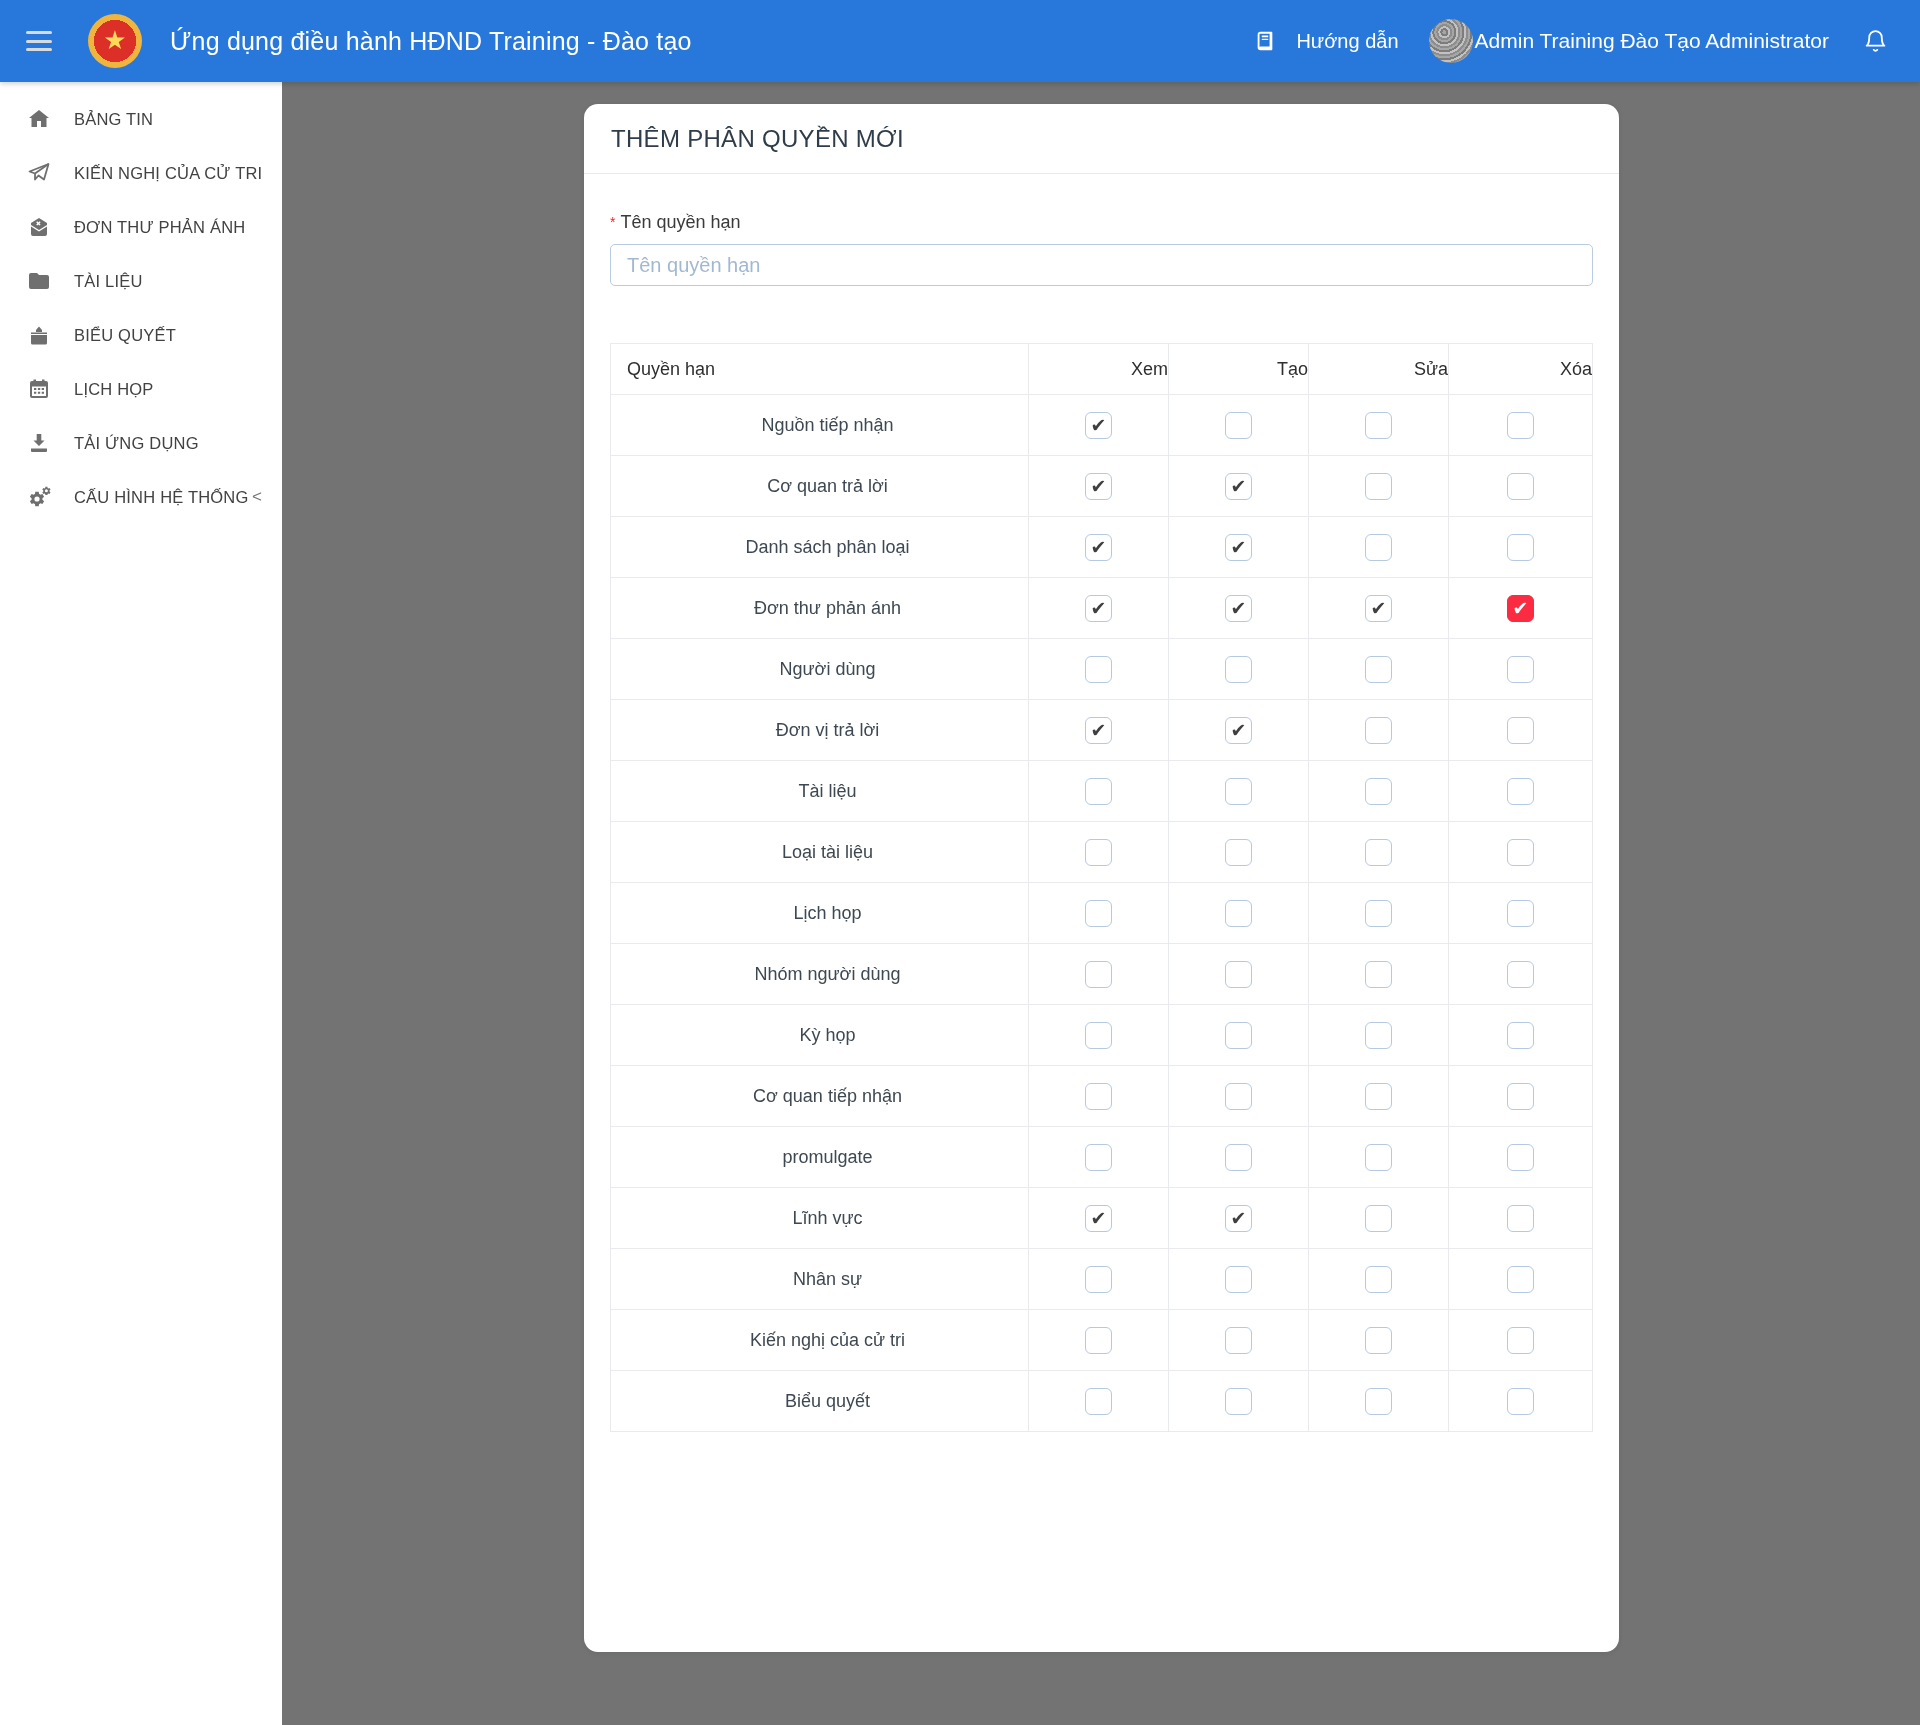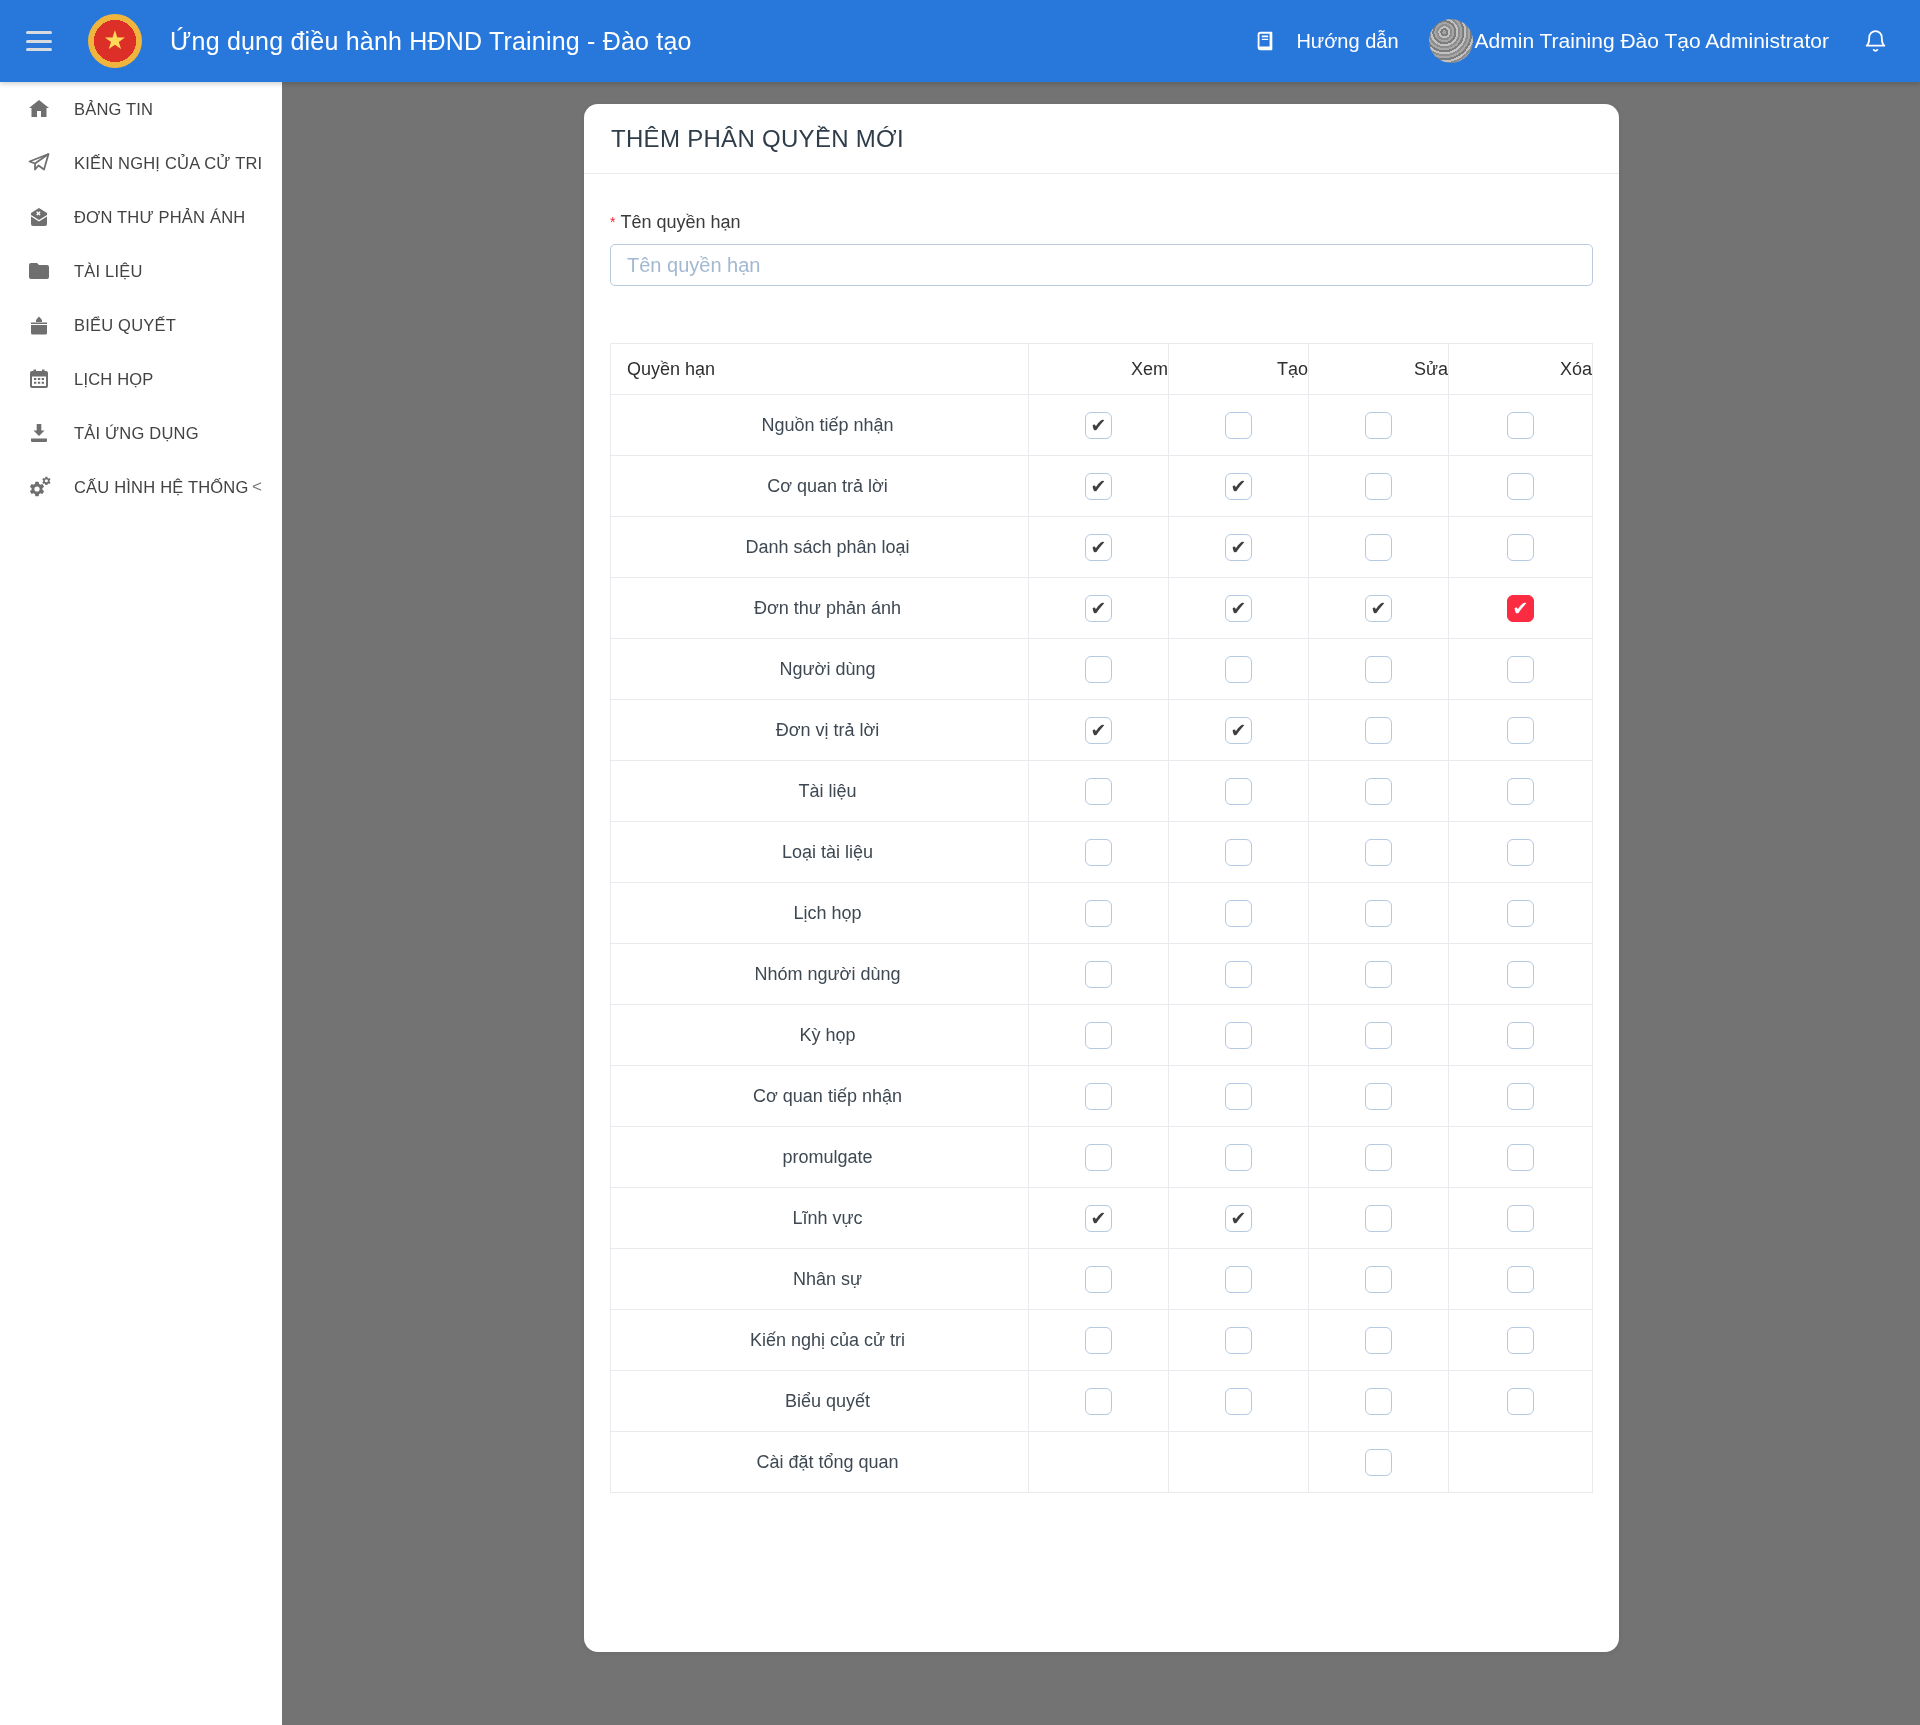--- a/index.html
+++ b/index.html
@@ -22,21 +22,21 @@
   .help { display:flex; align-items:center; gap:20px; color:#fff; cursor:pointer; }
   .help-label { font-size:20px; }
   .user { display:flex; align-items:center; margin-left:30px; cursor:pointer; }
   .avatar { width:44px; height:44px; border-radius:50%; flex:0 0 auto;
     background:repeating-radial-gradient(circle at 35% 30%, #a6a6a6 0 2px, #7c7c7c 2px 4px, #c2c2c2 4px 6px, #8d8d8d 6px 8px); }
   .user-name { color:#fff; font-size:21px; margin-left:2px; }
   .bell { margin-left:34px; cursor:pointer; display:flex; }
 
   
   .sidebar { position:absolute; top:82px; left:0; bottom:0; width:292px; background:#fff;
-    padding-top:0;text-align:right; }
+    padding-top:10px;text-align:right; }
   .side-item { height:54px; display:flex; align-items:center; padding-left:26px;
     cursor:pointer; color:#424242; }
   .side-item .ico { width:26px; height:24px; color:#6f6f6f; display:flex; align-items:center;
     justify-content:center; flex:0 0 auto; }
   .side-item .lbl { font-size:16.5px; margin-left:22px; letter-spacing:.2px; }
   .side-item .chev { margin-left:auto; margin-right:30px; color:#757575; font-size:17px; }
 
   
   .content { position:absolute; top:82px; left:282px; right:0; bottom:0; background:#737373; }
   .card { position:absolute; left:302px; top:22px; width:1035px; height:1548px;
@@ -457,27 +457,18 @@
               <td>
                 <div class="cb"></div>
               </td>
               <td>
                 <div class="cb"></div>
               </td>
               <td>
                 <div class="cb"></div>
               </td>
             </tr>
-            <tr>
-              <td class="row-label">Cài đặt tổng quan</td>
-              <td></td>
-              <td></td>
-              <td>
-                <div class="cb"></div>
-              </td>
-              <td></td>
-            </tr>
           </tbody>
       </table>
 
     </div>
   </section>
 </main>
 
 </body></html>

